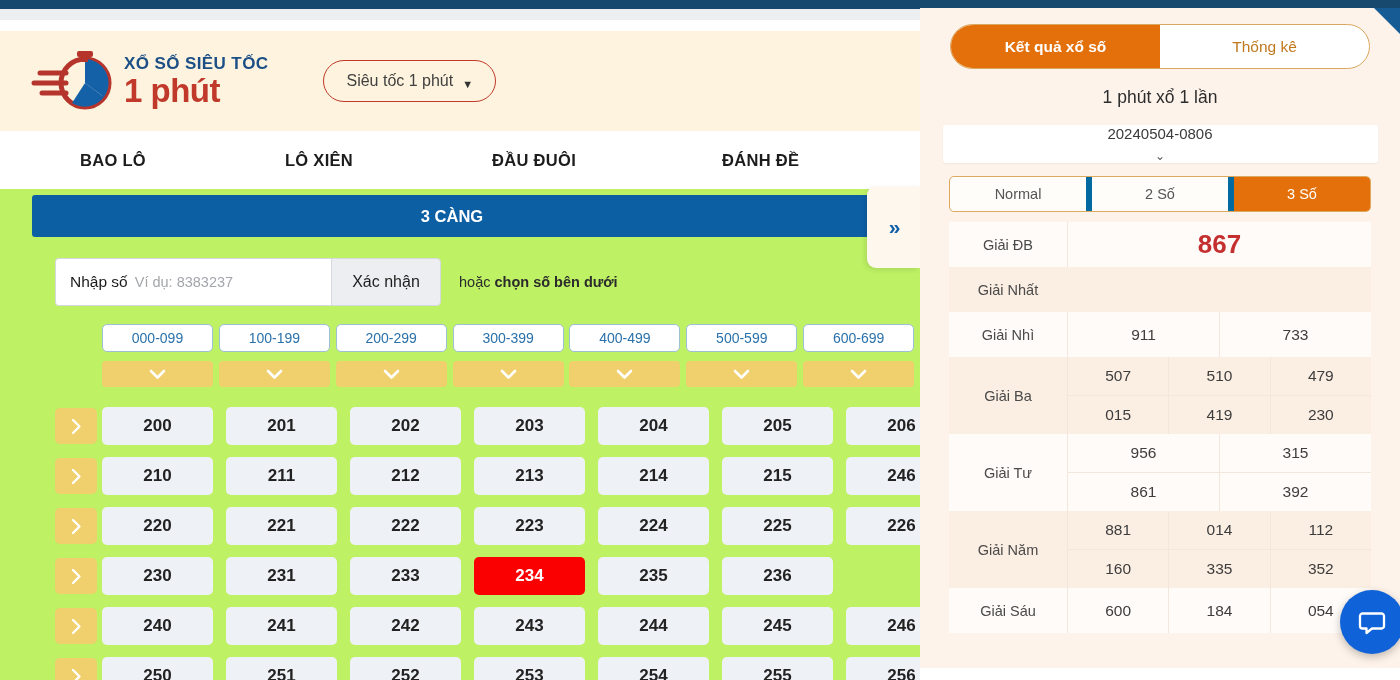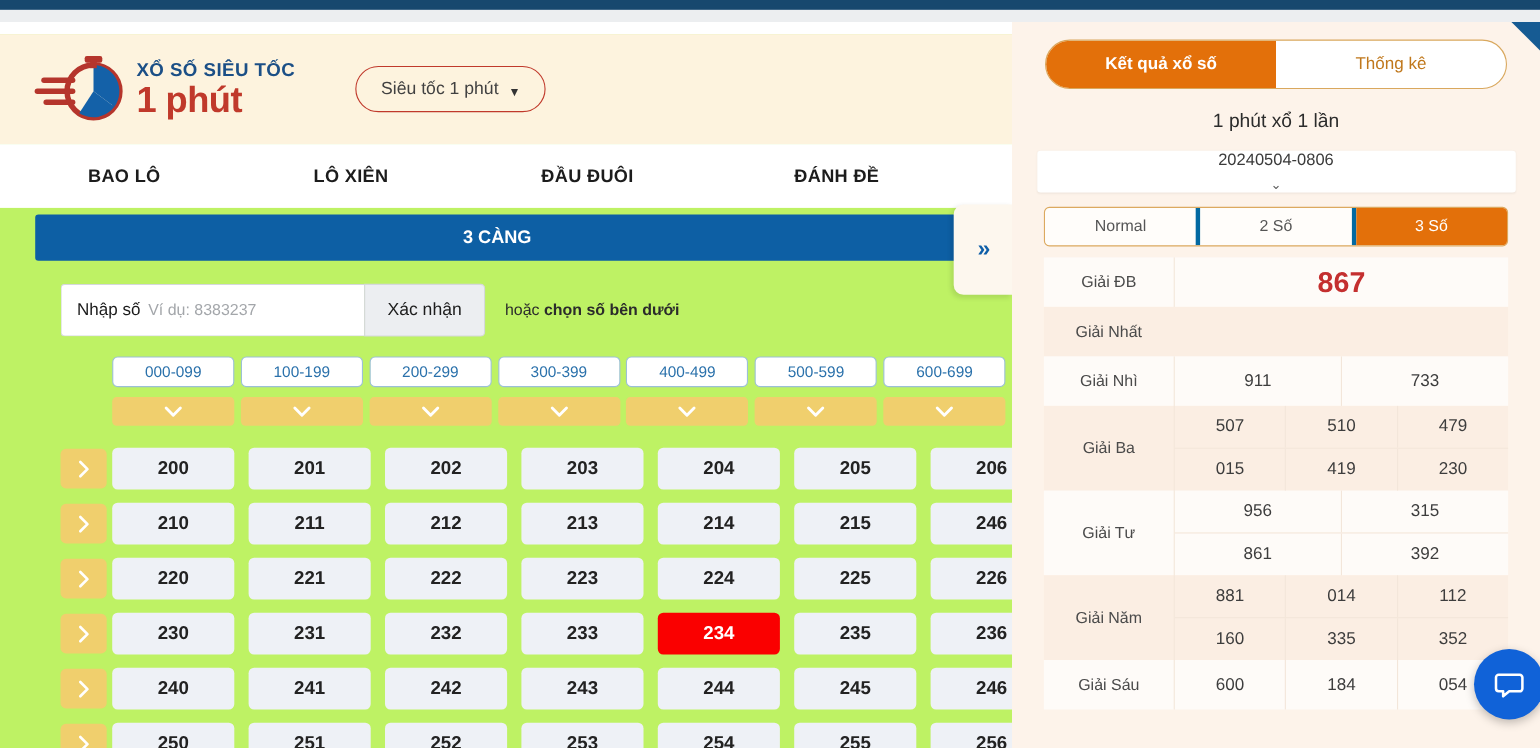--- a/index.html
+++ b/index.html
@@ -141,21 +141,21 @@
     width:111px; height:38px; margin-right:13px;
     background:#eef1f6; border-radius:5px;
     display:flex; align-items:center; justify-content:center;
     font-size:17px; font-weight:700; color:#222; cursor:pointer;
     flex:none;
   }
   .cell.sel { background:#fa0000; color:#fff; }
 
   
   .right-pane {
-    position:absolute; left:920px; top:20px; width:480px; height:660px;
+    position:absolute; left:920px; top:8px; width:480px; height:660px;
     background:#fdf3ea; overflow:hidden;
   }
   .corner-accent {
     position:absolute; right:0; top:0; width:0; height:0;
     border-top:26px solid #165b93; border-left:26px solid transparent;
   }
   .seg-top {
     margin:16px auto 0; width:420px; height:45px;
     border:1.4px solid #d9a85e; border-radius:24px;
     display:flex; overflow:hidden; background:#fff;
@@ -178,21 +178,21 @@
   }
   .sel-caret { font-size:12px; color:#5a5a5a; }
   .seg-mode {
     margin:13px auto 0; width:422px; height:36px;
     border:1.2px solid #dca95f; border-radius:5px;
     display:flex; overflow:hidden; background:#fffdfa;
   }
   .seg-mode div {
     flex:1; display:flex; align-items:center; justify-content:center;
     font-size:14.5px; color:#555; cursor:pointer;
-    border-right:4px solid #0369a1;
+    border-right:6px solid #0369a1;
   }
   .seg-mode div:last-child { border-right:none; }
   .seg-mode div.on { background:#e3700a; color:#fff; }
 
   
   .res-table { margin:10px auto 0; width:422px; }
   .res-row { display:flex; min-height:45px; align-items:stretch; }
   .res-row.alt { background:#fbeee3; }
   .res-row.plain { background:#fefbf8; }
   .res-label {
@@ -388,21 +388,20 @@
           <div class="cell">226</div>
         </div>
         <div class="grid-row">
           <div class="row-arrow">
             <svg viewBox="0 0 11 17">
               <path d="M2 2 L8.5 8.5 L2 15" stroke="#fff" stroke-width="2.4" fill="none" stroke-linecap="round" stroke-linejoin="round"></path>
             </svg>
           </div>
           <div class="cell">230</div>
           <div class="cell">231</div>
-          <div class="cell">232</div>
           <div class="cell">233</div>
           <div class="cell sel">234</div>
           <div class="cell">235</div>
           <div class="cell">236</div>
         </div>
         <div class="grid-row">
           <div class="row-arrow">
             <svg viewBox="0 0 11 17">
               <path d="M2 2 L8.5 8.5 L2 15" stroke="#fff" stroke-width="2.4" fill="none" stroke-linecap="round" stroke-linejoin="round"></path>
             </svg>

